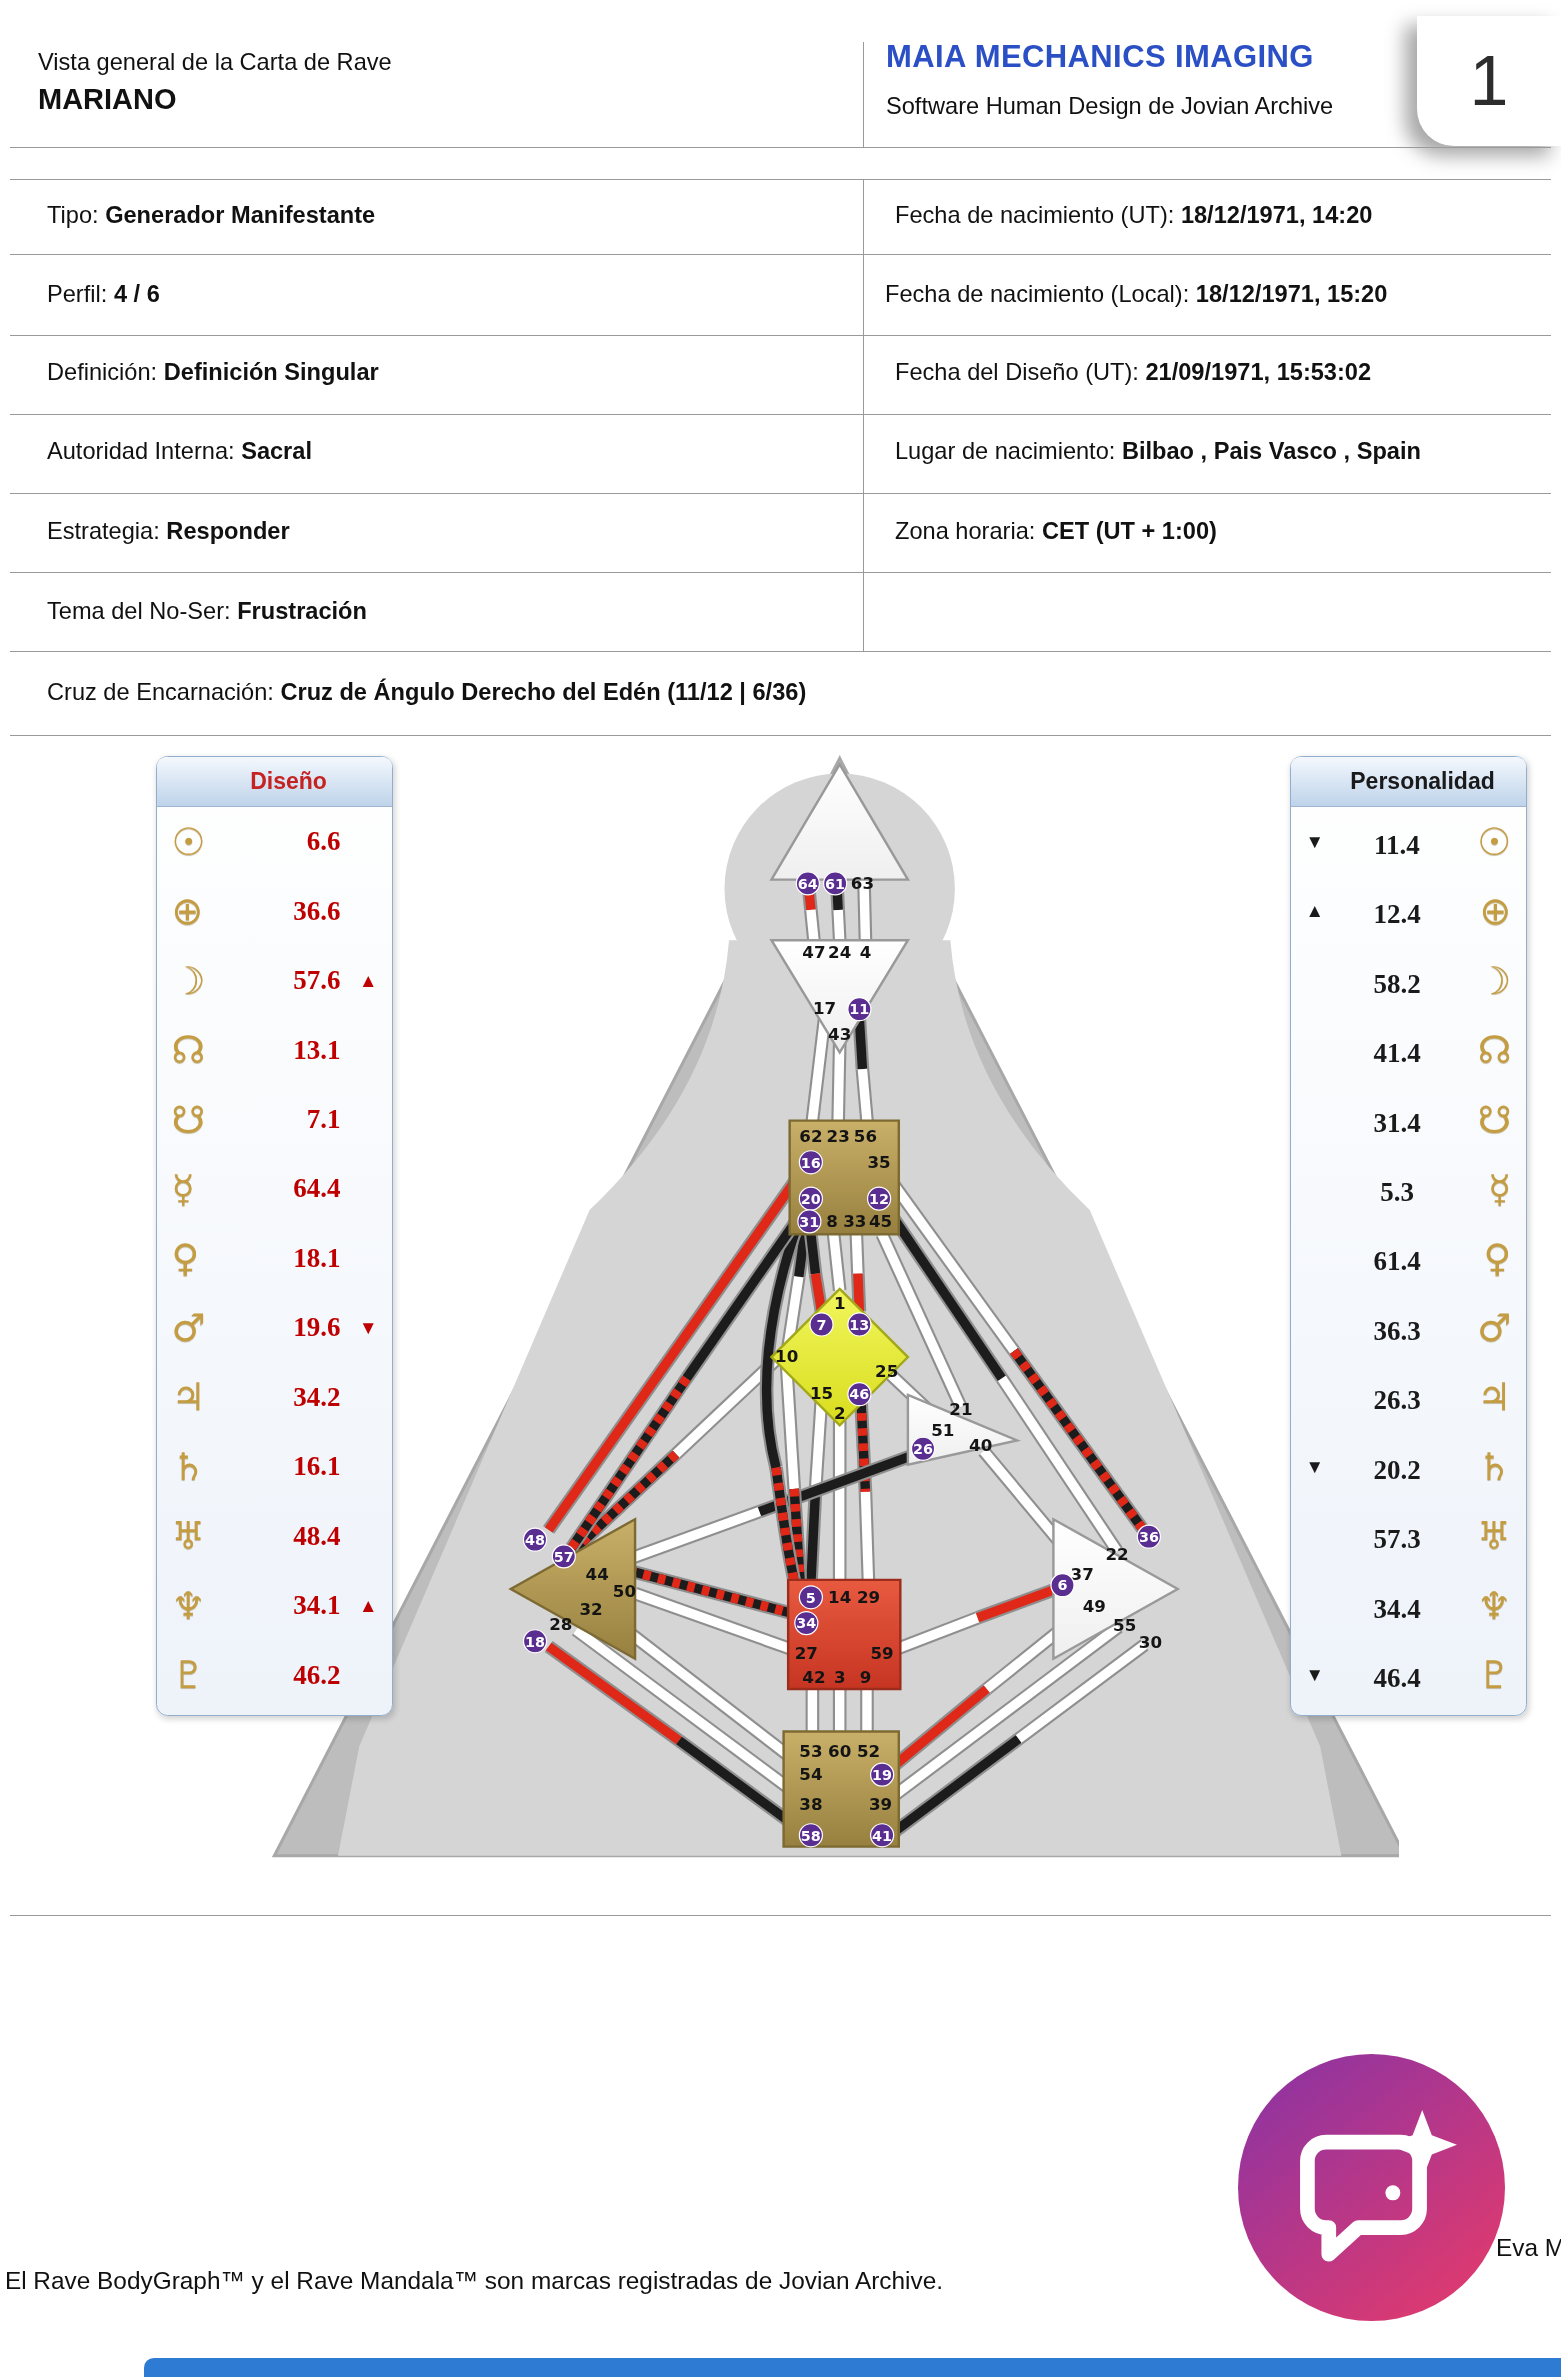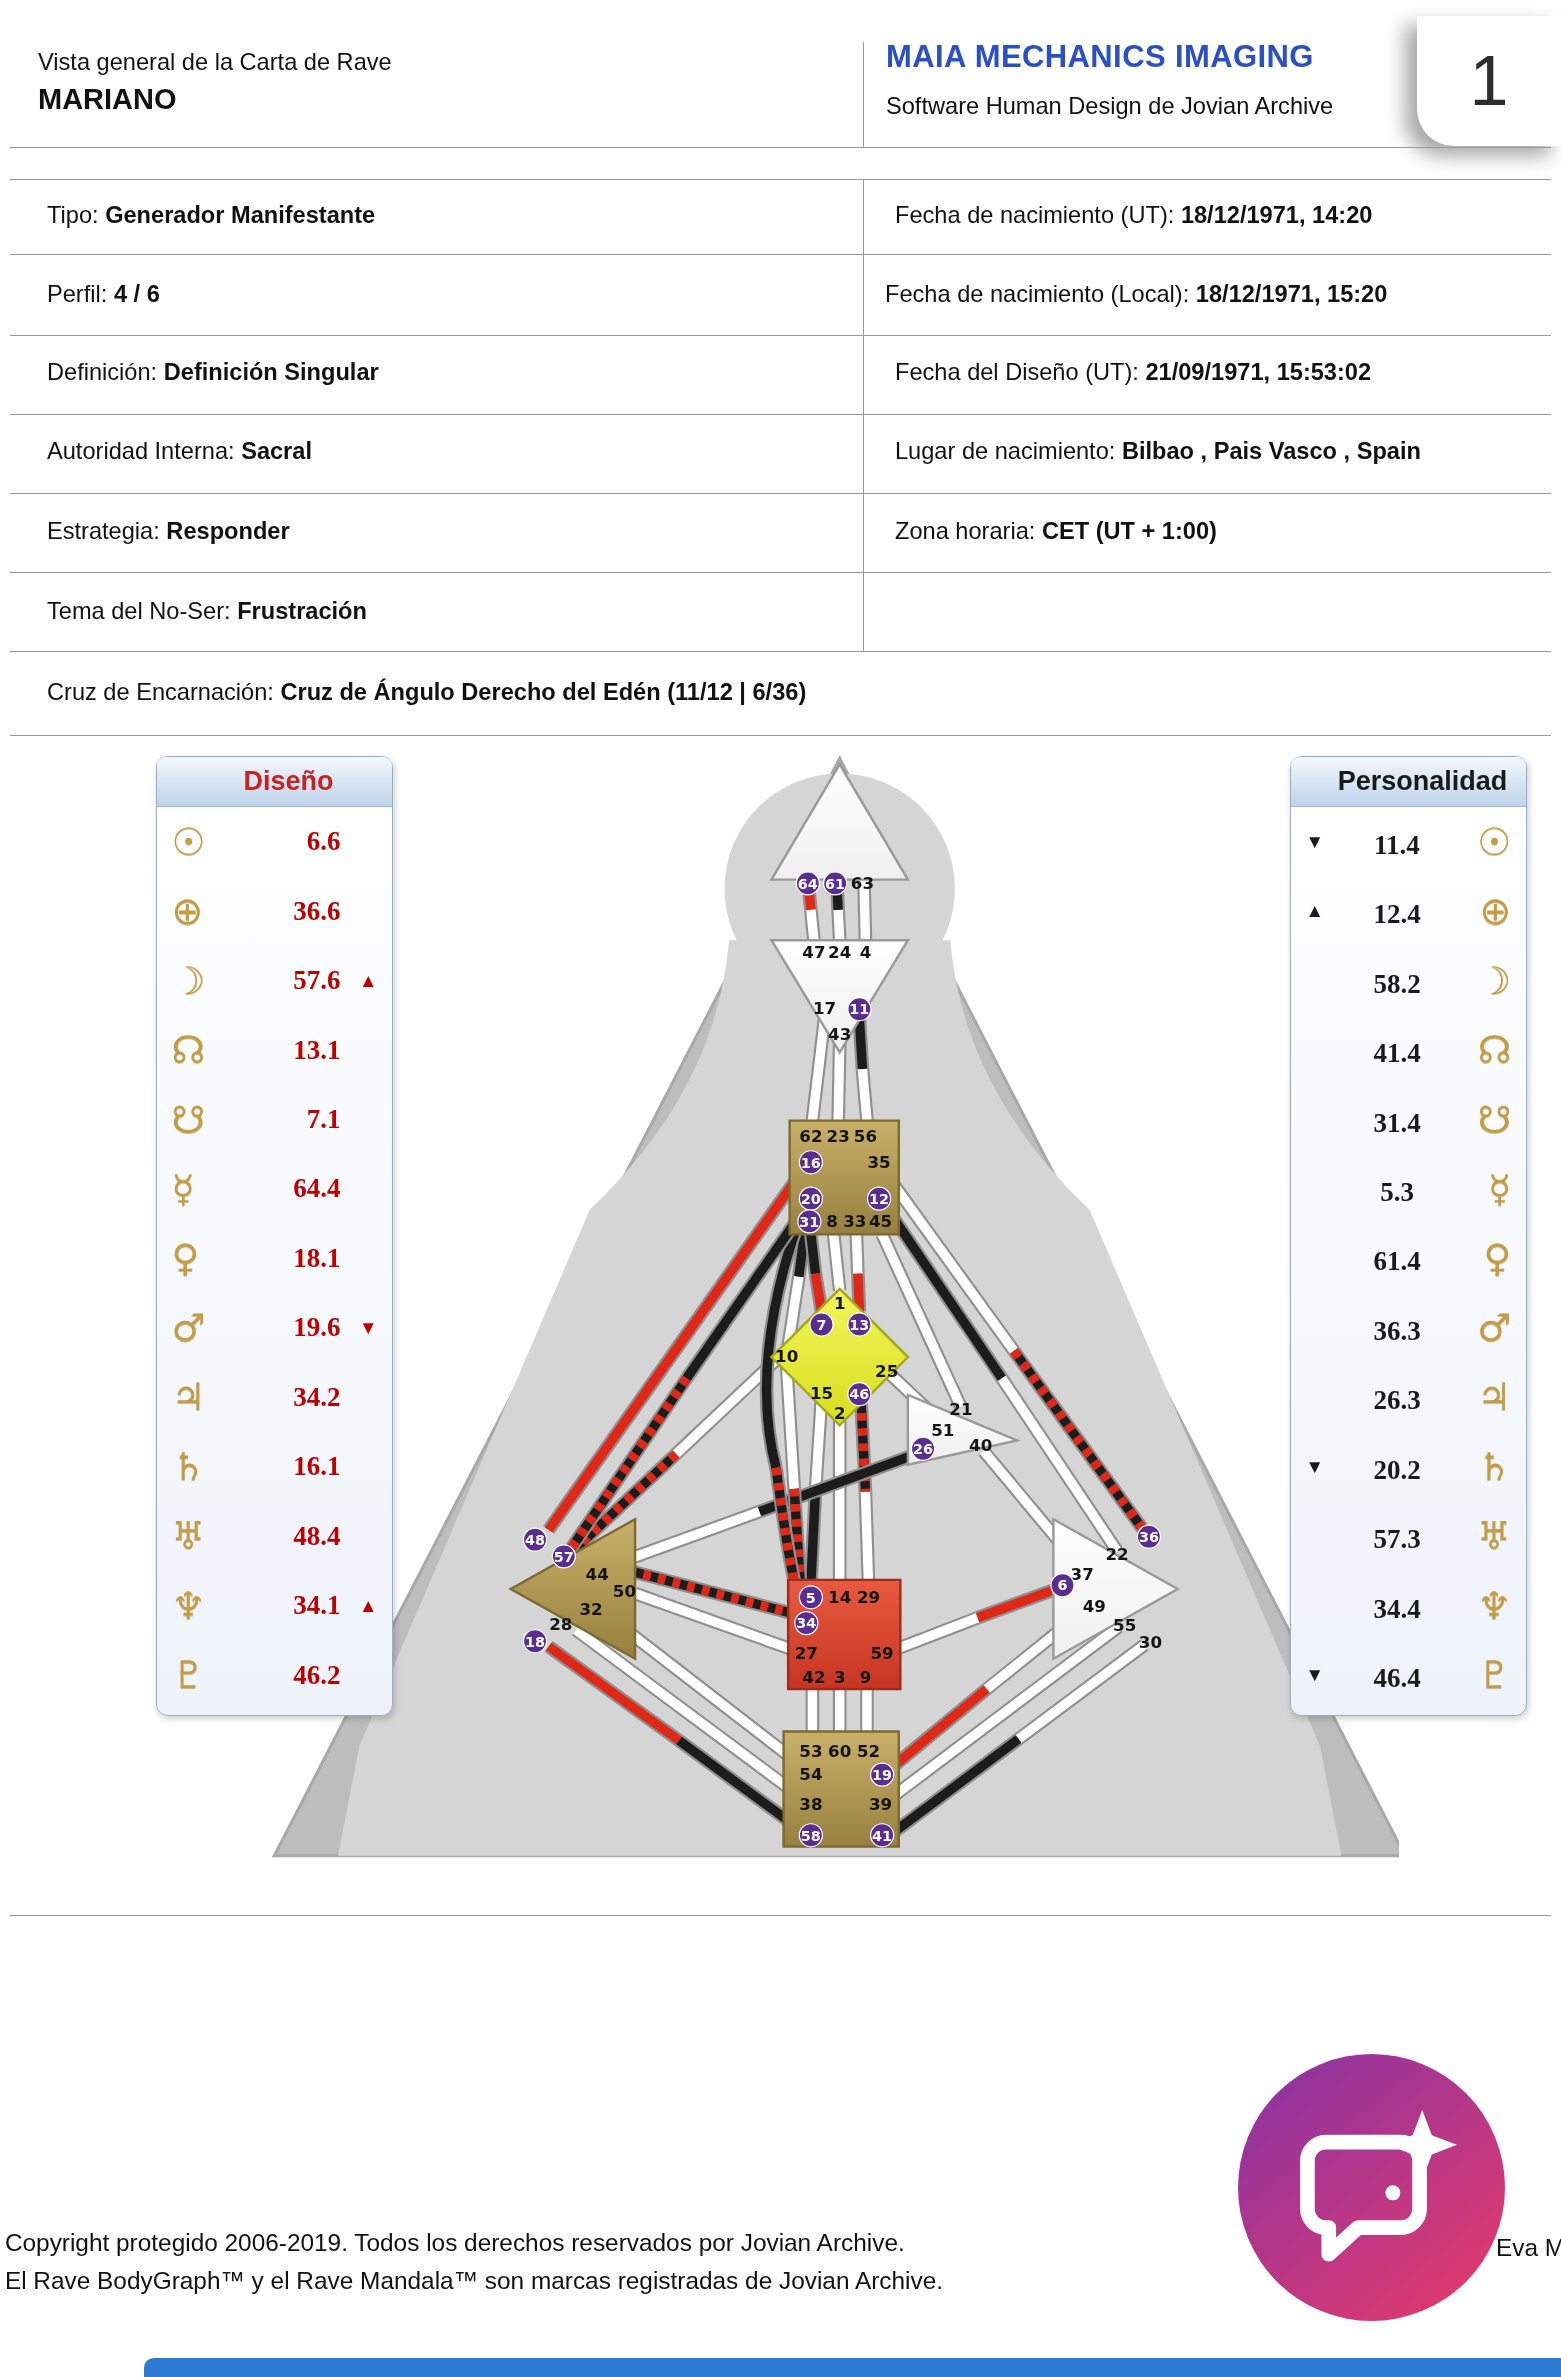--- a/index.html
+++ b/index.html
@@ -15,21 +15,21 @@
   .pagebox{position:absolute;left:1417px;top:16.3px;width:144px;height:130px;background:#fff;
            border-bottom-left-radius:37px;box-shadow:-11.4px 9.8px 19.5px rgba(0,0,0,.35);
            display:flex;align-items:center;justify-content:center;}
   .pagebox span{font-size:70px;color:#2d2d2d;}
   .cell{position:absolute;font-size:23.6px;white-space:nowrap;margin-left:9px;}
   .cell b{font-weight:bold;}
   
   .panel{position:absolute;top:756px;width:237px;height:960px;border:1.6px solid #92aecd;border-radius:11.4px;
          background:linear-gradient(#ffffff,#eef3fa);box-shadow:1.6px 2.4px 6.5px rgba(0,0,0,.18);box-sizing:border-box;}
   .panel-header{height:49px;border-radius:9px 9px 0 0;background:linear-gradient(#f4f8fd,#bed3ea);
-         display:flex;align-items:center;justify-content:center;font-size:27px;font-weight:bold;
+         display:flex;align-items:center;justify-content:center;font-size:23px;font-weight:bold;
          border-bottom:0.8px solid #9fb6d2;padding-left:28px;}
   #design-panel{left:156px;}
   #personality-panel{left:1290px;}
   #design-panel .panel-header{color:#c52222;}
   #personality-panel .panel-header{color:#1a1a1a;}
   .rows{display:flex;flex-direction:column;justify-content:space-around;height:903px;}
   .prow{display:flex;align-items:center;padding:0 14.6px;box-sizing:border-box;}
   .glyph{font-family:"DejaVu Sans",sans-serif;font-size:38px;line-height:1;color:#c49c42;
          text-shadow:0 0.8px 0.8px rgba(120,90,20,.4);}
   #design-rows .glyph{width:62px;}
@@ -461,21 +461,20 @@
           <span class="glyph">♆</span>
         </div>
         <div class="prow">
           <span class="parr">▼</span>
           <span class="pval">46.4</span>
           <span class="glyph">♇</span>
         </div>
       </div>
   </div>
 
-  <div class="foot1">Copyright protegido 2006-2019. Todos los derechos reservados por Jovian Archive.</div>
   <div class="foot2">El Rave BodyGraph™ y el Rave Mandala™ son marcas registradas de Jovian Archive.</div>
   <div class="foot-right">Eva M</div>
 
   <div class="assistant">
     <svg viewBox="0 0 100 100" width="267" height="267">
       <defs>
         <linearGradient id="grad-assist" x1="0" y1="0" x2="0.8" y2="1">
           <stop offset="0" stop-color="#8733a6"></stop>
             <stop offset="1" stop-color="#e03a6e"></stop>
         </linearGradient>

